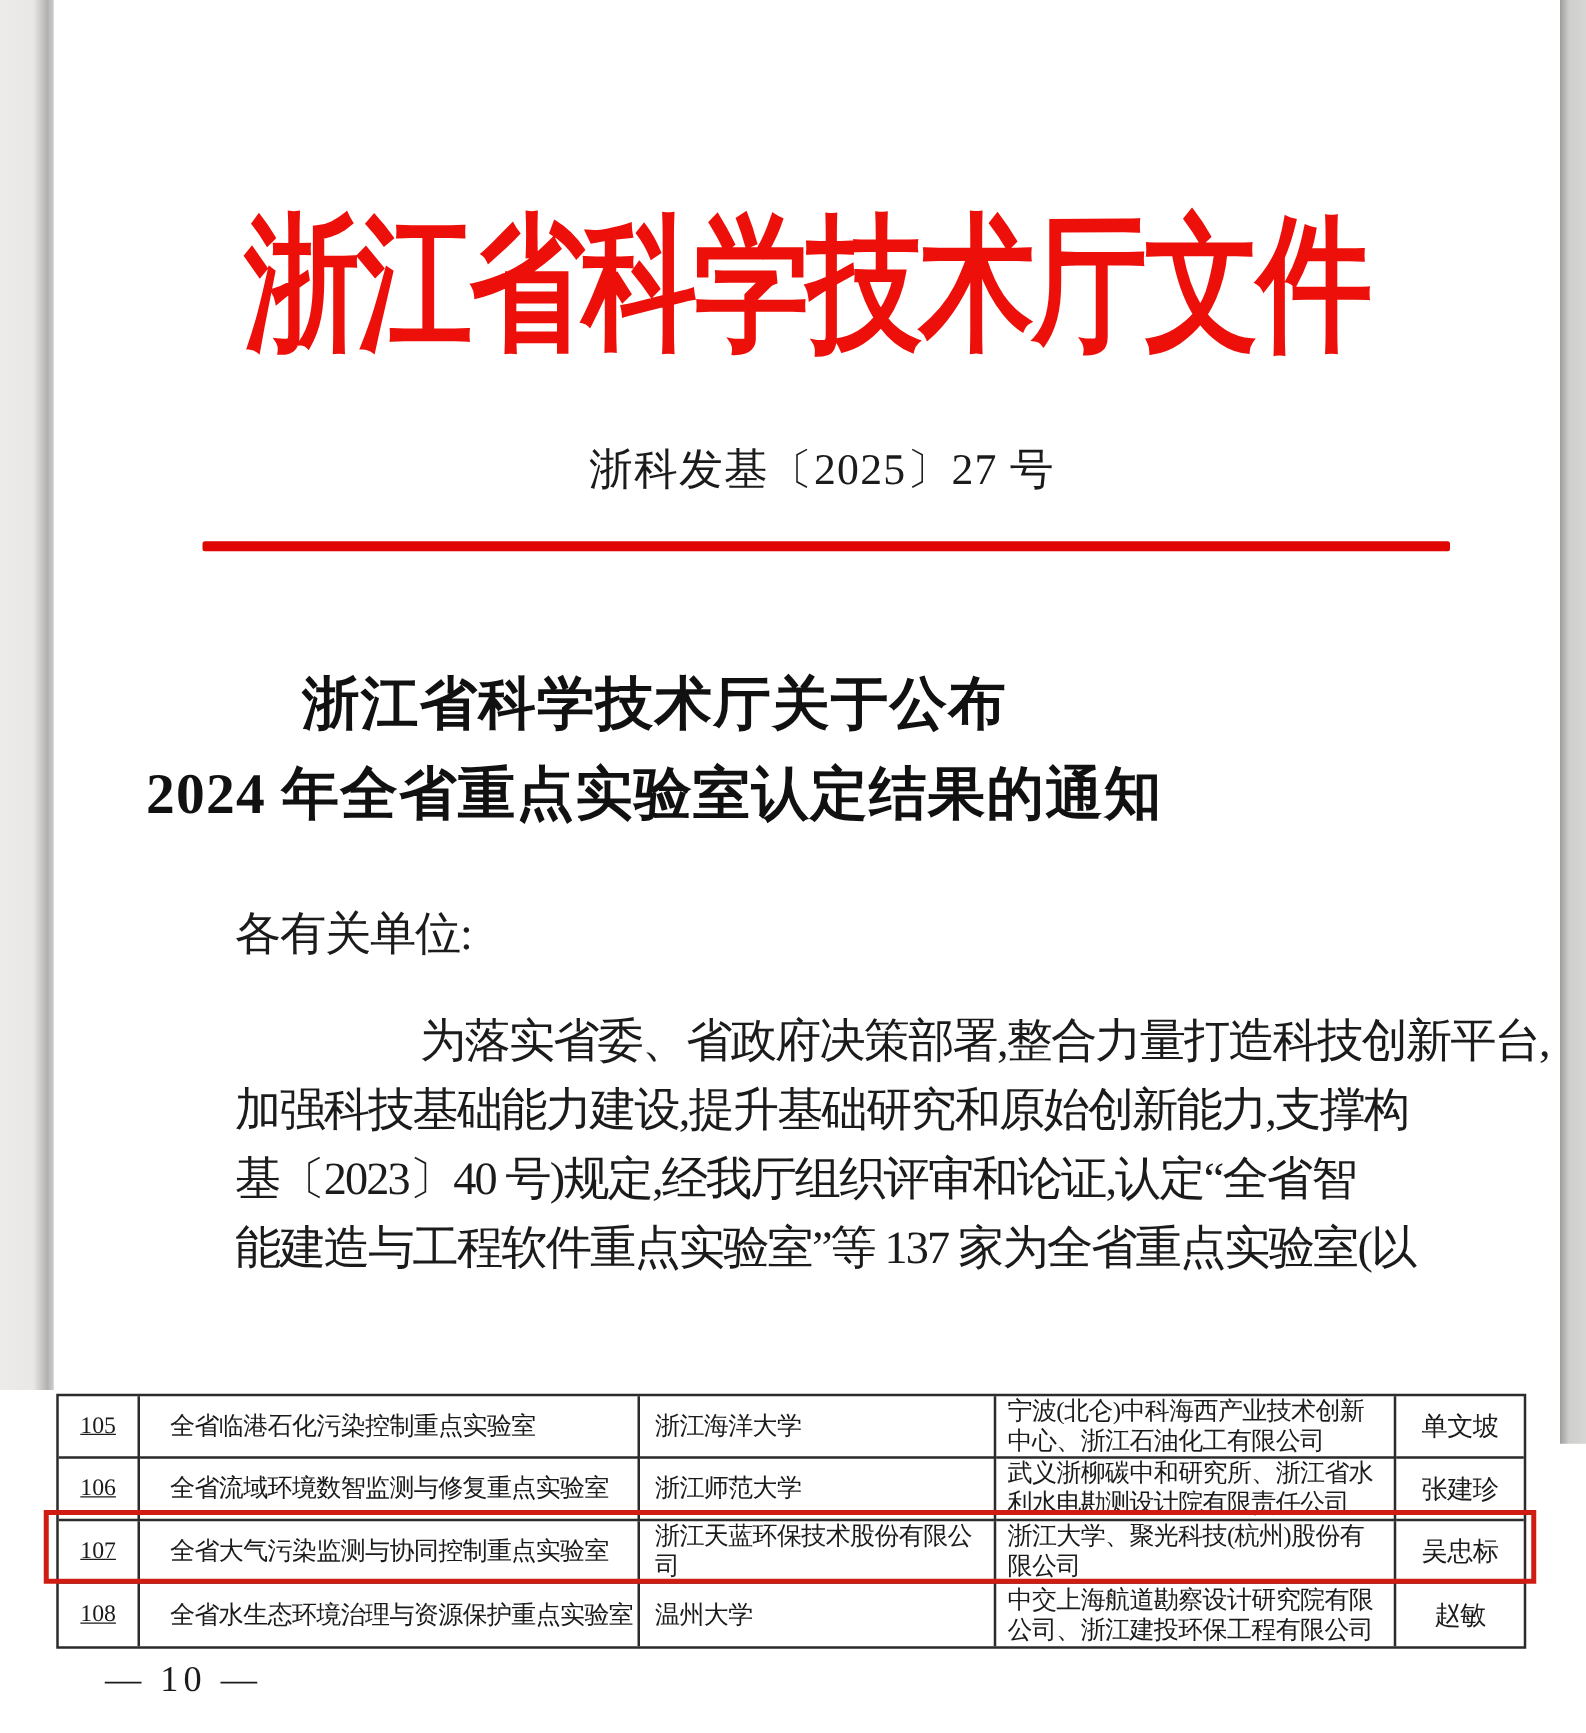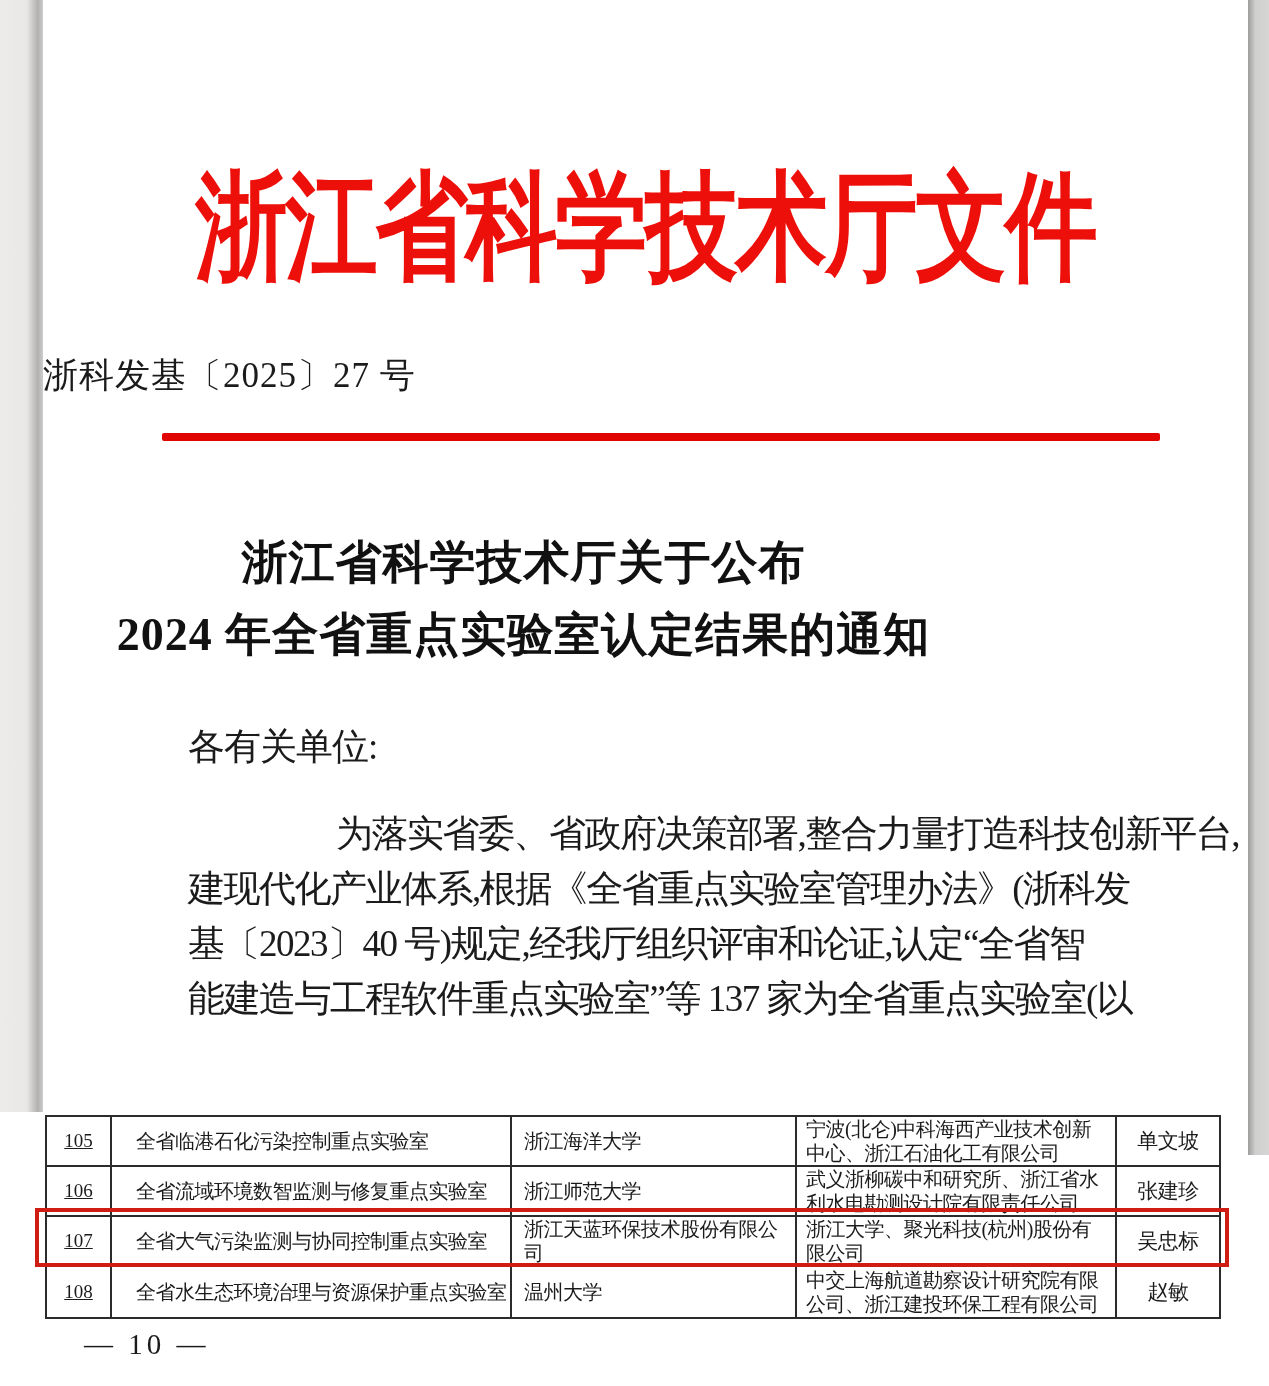--- a/index.html
+++ b/index.html
@@ -25,22 +25,22 @@
     position:absolute;left:43px;top:148px;width:1205px;
     text-align:center;
     font-size:92px;font-weight:bold;
     color:#ed100a;
     transform:scaleY(1.28);
     transform-origin:top center;
     letter-spacing:-2px;
     white-space:nowrap;
   }
   .doc-number{
-    position:absolute;left:43px;top:352px;width:1205px;
-    text-align:left;font-size:35px;letter-spacing:1px;
+    position:absolute;left:55px;top:352px;width:1205px;
+    text-align:center;font-size:35px;letter-spacing:1px;
   }
   .red-rule{
     position:absolute;left:162px;top:433px;width:998px;height:8px;
     background:#e00500;border-radius:2px;
   }
   .subtitle{
     position:absolute;left:43px;width:961px;
     text-align:center;font-weight:bold;font-size:46px;
     letter-spacing:1px;white-space:nowrap;color:#111;
   }
@@ -108,21 +108,21 @@
 
   <div class="red-rule"></div>
 
   <div class="subtitle l1">浙江省科学技术厅关于公布</div>
   <div class="subtitle l2">2024 年全省重点实验室认定结果的通知</div>
 
   <div class="salutation">各有关单位:</div>
 
   <div class="body-block">
       <div class="line first">为落实省委、省政府决策部署,整合力量打造科技创新平台,</div>
-      <div class="line">建现代化产业体系,根据《全省重点实验室管理办法》(浙科发</div>
+      <div class="line">加强科技基础能力建设,提升基础研究和原始创新能力,支撑构</div>
       <div class="line">基〔2023〕40 号)规定,经我厅组织评审和论证,认定“全省智</div>
       <div class="line">能建造与工程软件重点实验室”等 137 家为全省重点实验室(以</div>
     </div>
 
   <div class="results-table">
 
   <div class="trow">
         <div class="cell c-no">105</div>
         <div class="cell c-lab">全省临港石化污染控制重点实验室</div>
         <div class="cell c-inst">浙江海洋大学</div>

